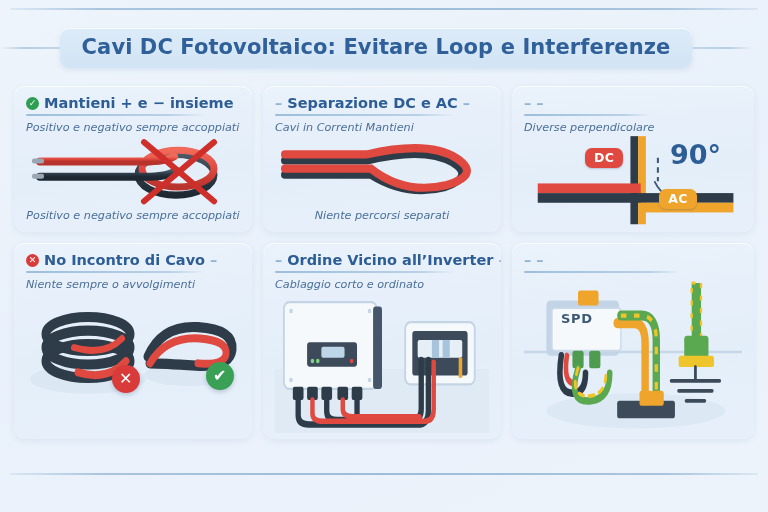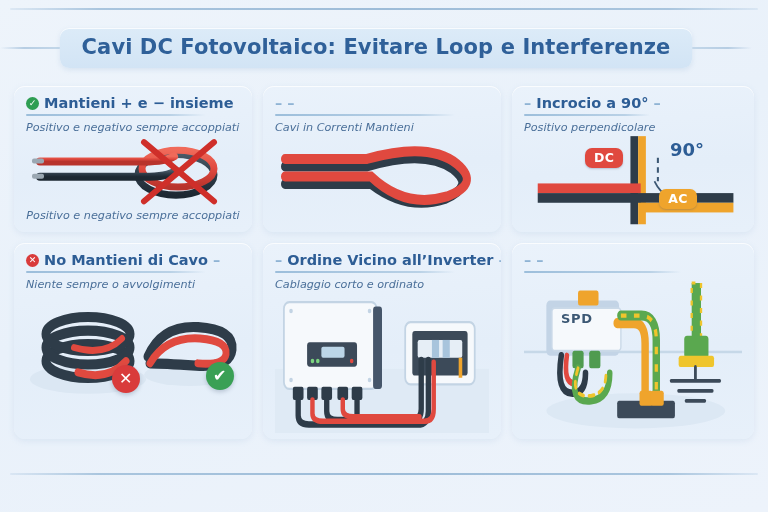--- a/index.html
+++ b/index.html
@@ -97,21 +97,21 @@
 
   
   .pill {
     position: absolute; color: #fff; font-weight: 700; font-size: 12.5px;
     padding: 2px 9px 3px; border-radius: 7px; letter-spacing: .4px;
     box-shadow: 0 1px 2px rgba(70,90,120,.3);
   }
   .pill.dc { background: #e0493f; }
   .pill.ac { background: #efa42c; }
   .ang {
-    position: absolute; font-size: 18px; font-weight: 700; color: #2d5d95;
+    position: absolute; font-size: 27px; font-weight: 700; color: #2d5d95;
   }
 
   
   .vbadge {
     position: absolute; width: 28px; height: 28px; border-radius: 50%;
     display: flex; align-items: center; justify-content: center;
     color: #fff; font-size: 16px; font-weight: 700; line-height: 1;
     box-shadow: 0 2px 4px rgba(70,90,120,.28);
   }
   .vbadge.bad { background: #d93b3b; }
@@ -168,60 +168,61 @@
         <rect x="6" y="39" width="12" height="5" rx="2" fill="#9aa7b2"></rect>
         <path d="M118 8 L188 66 M188 8 L118 66" stroke="#cf2f2a" stroke-width="6" stroke-linecap="round"></path>
       </svg>
     </div>
     <div class="card-foot">Positivo e negativo sempre accoppiati</div>
   </div>
 
   <div class="card">
     <div class="card-head">
       <span class="dash">–</span>
+      <span>Separazione DC e AC</span>
       <span class="dash">–</span>
     </div>
     <div class="head-rule"></div>
     <div class="card-sub">Cavi in Correnti Mantieni</div>
     <div class="art c2-art">
       <svg viewBox="0 0 214 74" preserveAspectRatio="none">
         <path d="M10 26 L92 26 Q150 12 178 28 Q200 42 170 52 Q132 62 96 40 L10 40" fill="none" stroke="#2e3c49" stroke-width="8" stroke-linecap="round"></path>
         <path d="M10 20 L92 20 Q154 6 182 24 Q206 40 172 50 Q130 60 96 34 L10 34" fill="none" stroke="#e0493f" stroke-width="8" stroke-linecap="round"></path>
       </svg>
     </div>
-  </div>
-
-  <div class="card">
-    <div class="card-head">
-      <span class="dash">–</span>
-      <span>Incrocio a 90°</span>
+    <div class="card-foot">Niente percorsi separati</div>
+  </div>
+
+  <div class="card">
+    <div class="card-head">
+      <span class="dash">–</span>
       <span class="dash">–</span>
     </div>
     <div class="head-rule" style="width:58%"></div>
-    <div class="card-sub">Positivo perpendicolare</div>
+    <div class="card-sub">Diverse perpendicolare</div>
     <div class="art c3-art">
       <svg viewBox="0 0 254 86" preserveAspectRatio="none">
         <rect x="124" y="2" width="9" height="82" fill="#2e3c49"></rect>
         <rect x="133" y="2" width="9" height="82" fill="#efa42c"></rect>
         <rect x="16" y="46" width="120" height="9" fill="#e0493f"></rect>
         <rect x="16" y="55" width="228" height="9" fill="#2e3c49"></rect>
         <rect x="136" y="64" width="108" height="9" fill="#efa42c"></rect>
         <path d="M156 22 L156 44" stroke="#3c5874" stroke-width="2.4" stroke-dasharray="5 4" fill="none"></path>
         <path d="M152 44 Q158 54 168 58" stroke="#3c5874" stroke-width="2" fill="none"></path>
       </svg>
       <div class="pill dc" style="left:28%; top:16%;">DC</div>
       <div class="pill ac" style="left:62%; top:60%;">AC</div>
       <div class="ang" style="left:67%; top:6%;">90°</div>
     </div>
   </div>
 
   <div class="card">
     <div class="card-head">
       <span class="hbadge no">✕</span>
-      <span>No Mantieni di Cavo</span>
+      <span>No Incontro di Cavo</span>
       <span class="dash">–</span>
     </div>
     <div class="head-rule"></div>
     <div class="card-sub">Niente sempre o avvolgimenti</div>
     <div class="art c4-art">
       <svg viewBox="0 0 214 126" preserveAspectRatio="none">
         <ellipse cx="62" cy="78" rx="58" ry="13" fill="#dbe7f3"></ellipse>
         <g fill="none" stroke="#2e3c49" stroke-width="9" stroke-linecap="round">
           <ellipse cx="62" cy="62" rx="42" ry="15"></ellipse>
           <ellipse cx="62" cy="50" rx="42" ry="15"></ellipse>

